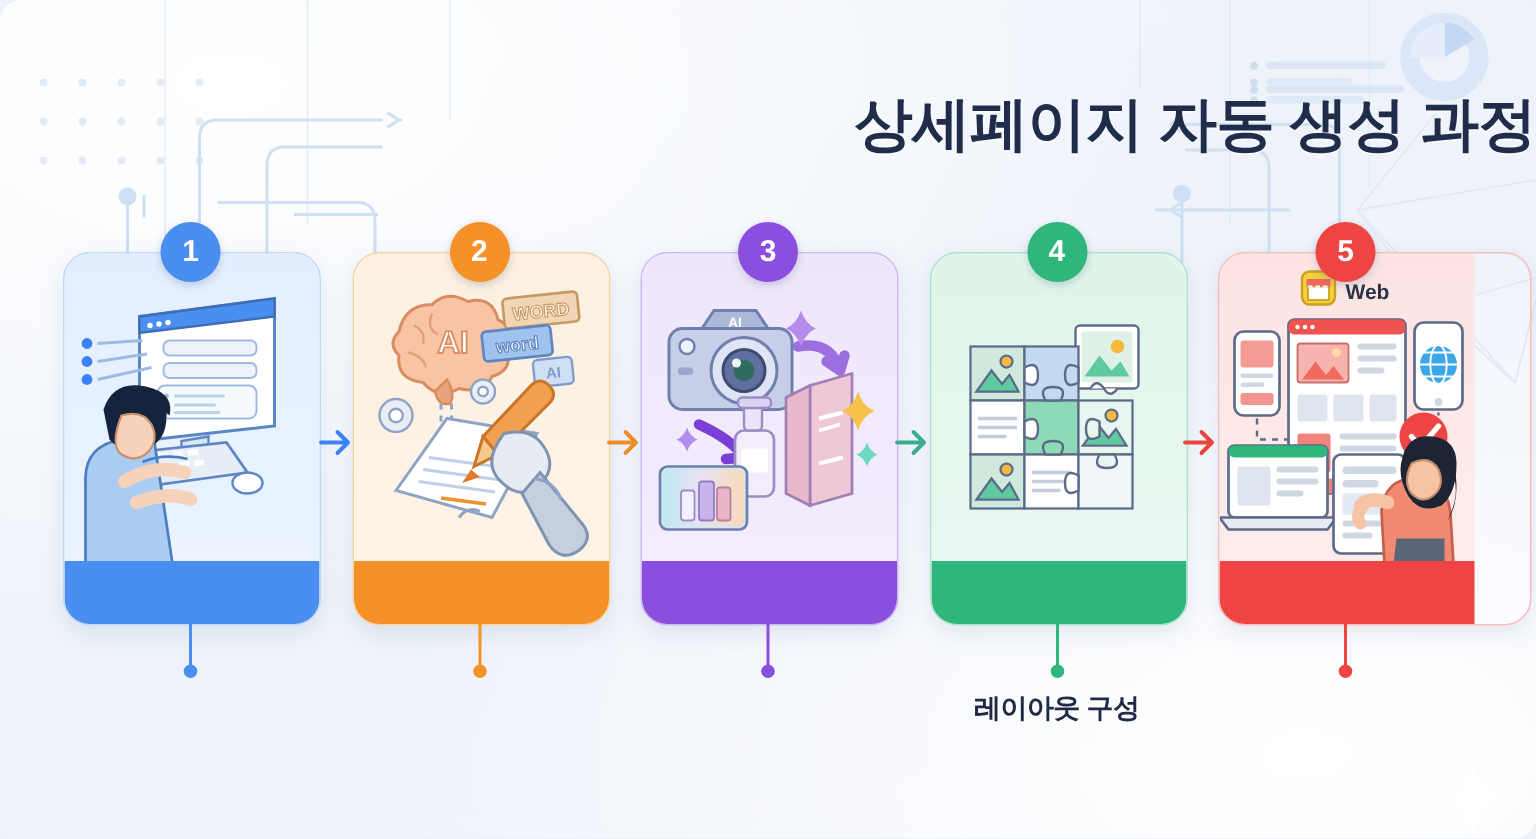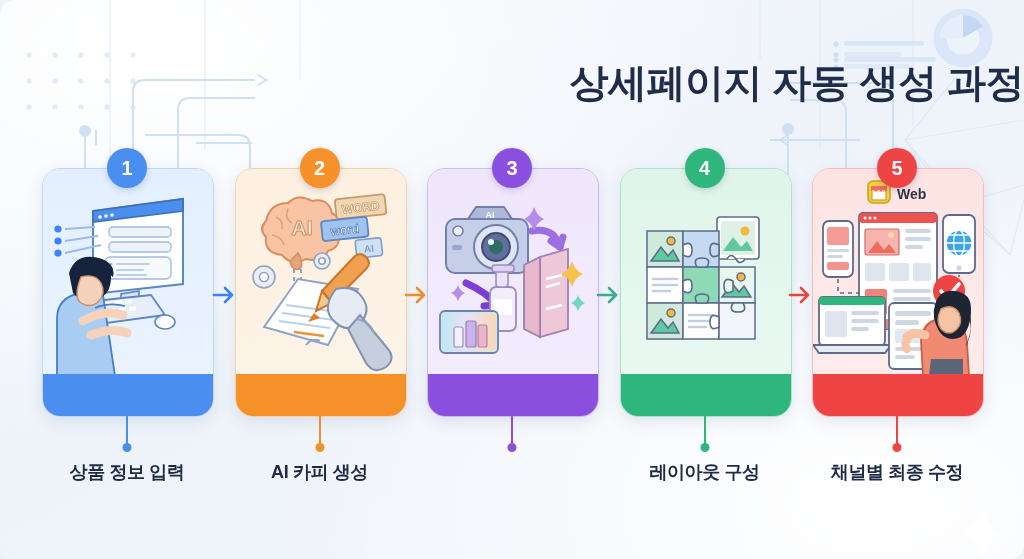--- a/index.html
+++ b/index.html
@@ -72,21 +72,21 @@
   .c3 .art{background:linear-gradient(180deg,#efe6fb 0%,#f3ecfd 100%);}
   .c3 .foot{background:#8b4fe0;}
   .c4 .art{background:linear-gradient(180deg,#dff5e9 0%,#e9f8f1 100%);}
   .c4 .foot{background:#2fb67c;}
   .c5 .art{background:linear-gradient(180deg,#fde4e3 0%,#fdeceb 100%);}
   .c5 .foot{background:#ef4444;}
   .c1 .card{border-color:#bcd9fb;}
   .c2 .card{border-color:#f6d3a6;}
   .c3 .card{border-color:#cfb8f0;}
   .c4 .card{border-color:#a9e4c8;}
-  .c5 .card{border-color:#f8bcba;}
+  .c5 .card{border-color:#f8bcba;padding-left:37px;}
 </style>
 </head>
 <body>
 
 <div class="canvas">
 
   <svg class="bg-svg" viewBox="0 0 1024 559">
     <defs>
       <pattern id="dots" x="0" y="0" width="26" height="26" patternUnits="userSpaceOnUse">
         <circle cx="3" cy="3" r="2.6" fill="#c9dbf2" opacity=".55"></circle>
@@ -228,21 +228,20 @@
               <path d="M52 139 q14 -6 30 -2" stroke="#4a7ec0" stroke-width="1.8" fill="none"></path>
               <path d="M40 152 q20 -12 40 -6" stroke="#f6d2bb" stroke-width="9" stroke-linecap="round" fill="none"></path>
               <path d="M48 166 q22 -8 36 -2" stroke="#f6d2bb" stroke-width="9" stroke-linecap="round" fill="none"></path>
             </g>
           </svg>
         </div>
         <div class="foot"></div>
       </div>
       <div class="stem" style="background:#4a8ef0;"></div>
       <div class="stem-dot" style="background:#4a8ef0;"></div>
-      <div class="caption">상품 정보 입력</div>
     </div>
 
     <div class="step c2">
       <div class="badge" style="background:#f59128;">
           <span>2</span>
         </div>
       <div class="card">
         <div class="art">
           <svg viewBox="0 0 170 207" width="170" height="207">
 
@@ -302,21 +301,20 @@
               <path d="M100 120 q18 -4 26 8 q10 14 -2 26 q-14 12 -28 -4 q-10 -12 4 -30 Z" fill="#e7ecf4" stroke="#7f93b3" stroke-width="2"></path>
               <path d="M124 146 L152 180 q8 10 -2 18 q-12 8 -20 -4 L112 160 Z" fill="#c6cfdd" stroke="#7f93b3" stroke-width="2"></path>
               <path d="M120 150 q14 2 18 14" stroke="#8fa4c4" stroke-width="2" fill="none"></path>
             </g>
           </svg>
         </div>
         <div class="foot"></div>
       </div>
       <div class="stem" style="background:#f59128;"></div>
       <div class="stem-dot" style="background:#f59128;"></div>
-      <div class="caption">AI 카피 생성</div>
     </div>
 
     <div class="step c3">
       <div class="badge" style="background:#8b4fe0;">
           <span>3</span>
         </div>
       <div class="card">
         <div class="art">
           <svg viewBox="0 0 170 207" width="170" height="207">
 
@@ -564,21 +562,20 @@
               <path d="M140 132 q18 2 18 22 q0 16 -6 24 q10 -20 2 -34 q-6 -10 -14 -12 Z" fill="#1d2433"></path>
               <path d="M112 166 q-12 -4 -18 2" stroke="#f6c3a5" stroke-width="9" stroke-linecap="round" fill="none"></path>
               <path d="M96 168 q-6 6 -2 12" stroke="#f6c3a5" stroke-width="8" stroke-linecap="round" fill="none"></path>
             </g>
           </svg>
         </div>
         <div class="foot"></div>
       </div>
       <div class="stem" style="background:#ef4444;"></div>
       <div class="stem-dot" style="background:#ef4444;"></div>
-      <div class="caption">채널별 최종 수정</div>
     </div>
   </div>
 
   <div class="arrow" style="left:211px;">
     <svg viewBox="0 0 26 26">
         <path d="M3 13 L21 13 M14 6 L21 13 L14 20" fill="none" stroke="#3b82f6" stroke-width="2.6" stroke-linecap="round" stroke-linejoin="round"></path>
       </svg>
   </div>
   <div class="arrow" style="left:403px;">
     <svg viewBox="0 0 26 26">

